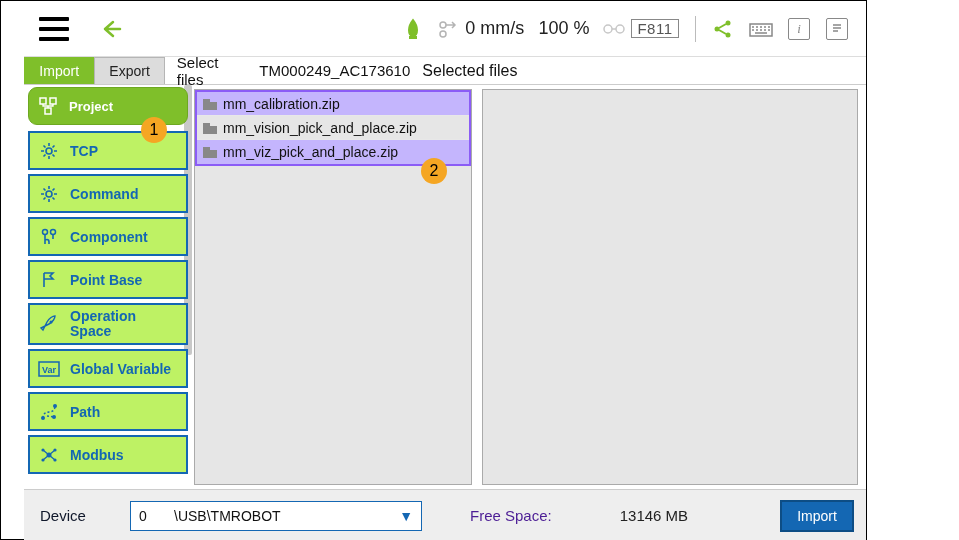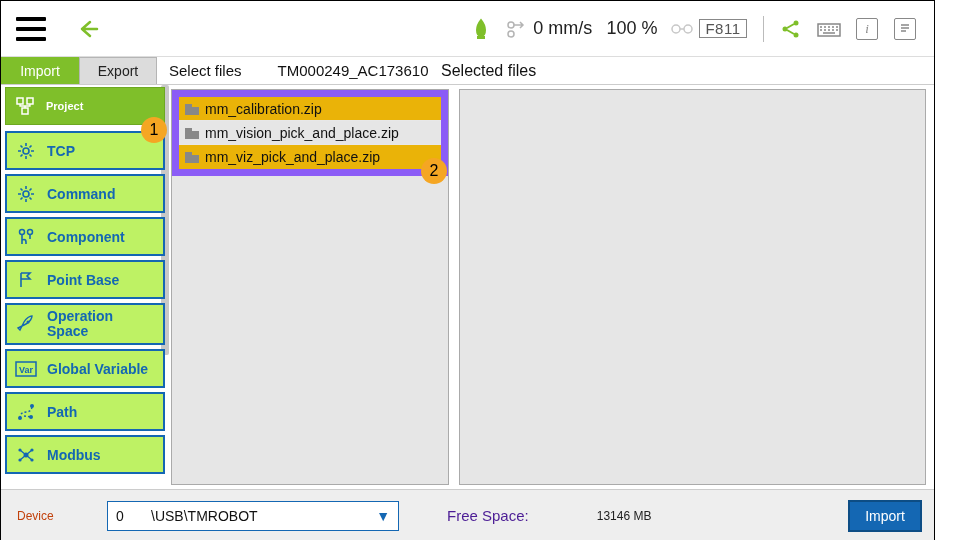--- a/index.html
+++ b/index.html
@@ -40,56 +40,56 @@
   .sidebar { width:168px; display:flex; flex-direction:column; position:relative; background:#fff; }
   .sidebar-scroll { position:absolute; right:0; top:0; width:8px; height:270px; background:#c8c8c8; border-radius:2px;}
   .side-item {
     height:39px; margin:2px 4px; border:2px solid #1467b3; background:#bef264;
     display:flex; align-items:center; gap:10px; padding:0 8px; cursor:pointer;
     color:#1467b3; font-size:14px; font-weight:600; position:relative;
   }
   .side-item .ic { width:22px; height:22px; display:flex; align-items:center; justify-content:center; flex-shrink:0;}
   .side-item.active { background:#7fbf2a; color:#fff; border:1px solid #6da821; height:38px; margin:2px 4px 4px 4px;}
   .side-item.active .ic svg * { stroke:#fff; fill:none;}
-  .side-item.active { font-size:11px; }
+  .side-item.active { font-size:13px;border-radius:9px; }
 
   .badge { position:absolute; width:26px; height:26px; border-radius:50%; background:#f5a623; color:#000; font-size:16px; font-weight:500; display:flex; align-items:center; justify-content:center; z-index:5;}
   .badge.b1 { left:140px; top:116px; }
   .badge.b2 { left:420px; top:157px; }
 
   
   .panes { flex:1; display:flex; padding:4px 8px 4px 2px; gap:10px; position:relative;}
   .pane { border:1px solid #aaa; background:#e6e6e6; }
   .pane.left { width:278px; position:relative;}
   .pane.right { flex:1; }
-  .file-list { border:7px solid #8b5cf6; background:#eab308; }
+  .file-list { border:2px solid #8b5cf6; background:#c4b5fd; }
   .file-row { height:24px; display:flex; align-items:center; gap:6px; padding:0 6px; font-size:14px; color:#111; border-bottom:1px solid #e8e8e8; cursor:pointer;}
   .file-row:last-child { border-bottom:none;}
   .file-row.sel { background:#e6e6e6; }
   .file-ic { width:14px; height:12px; display:inline-block; position:relative;}
   .file-ic::before { content:""; position:absolute; top:4px; left:0; width:14px; height:8px; background:#888;}
   .file-ic::after { content:""; position:absolute; top:1px; left:0; width:7px; height:4px; background:#888;}
 
   
   .bottom { height:52px; display:flex; align-items:center; padding:0 12px; background:#eee; border-top:1px solid #ccc; gap:18px;}
-  .bottom .lbl { font-size:12px; color:#c2410c; margin-left:4px; width:72px;}
+  .bottom .lbl { font-size:15px; color:#0f172a; margin-left:4px; width:72px;}
   .device-select {
     width:292px; height:30px; border:1.5px solid #1467b3; background:#fff;
     display:flex; align-items:center; justify-content:space-between; padding:0 8px; font-size:14px; color:#111; cursor:pointer;
   }
   .device-select .caret { color:#1467b3; }
   .free-lbl { font-size:15px; color:#4c1d95; margin-left:30px;}
-  .free-val { font-size:12px; color:#222; margin-left:50px;}
+  .free-val { font-size:15px; color:#222; margin-left:50px;}
   .import-btn {
     margin-left:auto; width:74px; height:32px; background:#1467b3; color:#fff;
     display:flex; align-items:center; justify-content:center; font-size:14px; cursor:pointer; border:2px solid #0d4d85;
   }
 
   
-  .frame { width:935px; height:540px; border:1px solid #000; position:relative; }
+  .frame { width:867px; height:540px; border:1px solid #000; position:relative;padding-left:23px; }
 </style>
 </head>
 <body>
 
 <div class="frame">
 
   <div class="topbar">
     <div class="hamburger">
         <div></div>
         <div></div>

